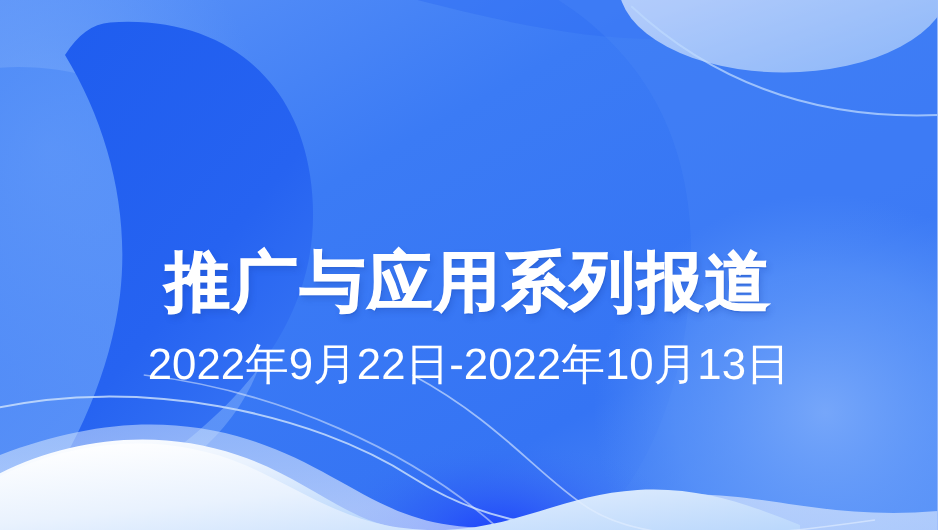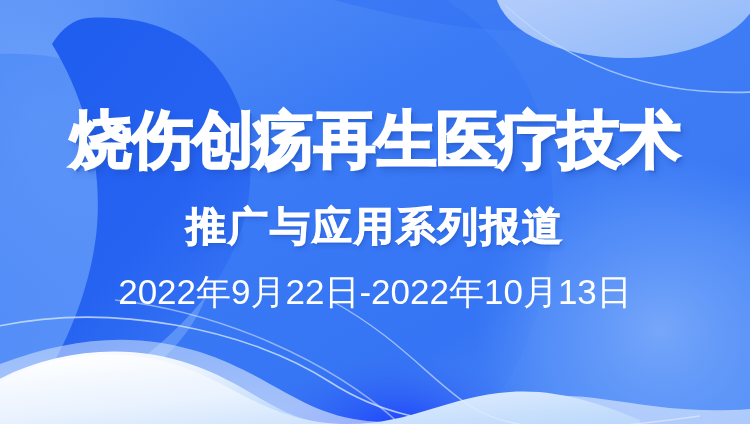--- a/index.html
+++ b/index.html
@@ -56,21 +56,21 @@
     -webkit-text-stroke: 2px #ffffff;
   }
 
   .sub-title {
     position: absolute;
     left: 0;
     top: 199px;
     width: 750px;
     text-align: center;
     color: #ffffff;
-    font-size: 40px;
+    font-size: 52px;
     line-height: 54px;
     font-weight: 700;
     letter-spacing: 2px;
     white-space: nowrap;
     font-family: "Liberation Sans", "DejaVu Sans", sans-serif;
     text-shadow:
        1px 2px 0 rgba(40, 95, 210, 0.45),
        2px 3px 5px rgba(25, 70, 175, 0.30);
     -webkit-text-stroke: 1px #ffffff;
   }
@@ -187,20 +187,19 @@
              C 300 424, 260 424, 210 424 L -20 424 Z" fill="url(#gWave)"></path>
 
     <path d="M -20 392 C 50 350, 130 344, 196 372 C 246 394, 282 424, 348 424
              C 412 424, 448 396, 510 392 C 560 389, 600 404, 640 420
              L 640 440 L -20 440 Z" fill="url(#gWave)"></path>
 
     <path d="M 330 300 C 400 338, 430 380, 470 406 C 520 438, 600 430, 700 416" fill="none" stroke="#e3eeff" stroke-opacity="0.6" stroke-width="1.4"></path>
   </svg>
 
   <div id="content">
-    <div class="main-title">烧伤创疡再生医疗技术</div>
 
     <div class="sub-title">推广与应用系列报道</div>
 
     <div class="date-line">2022年9月22日-2022年10月13日</div>
   </div>
 
 </div>
 
 </body></html>

